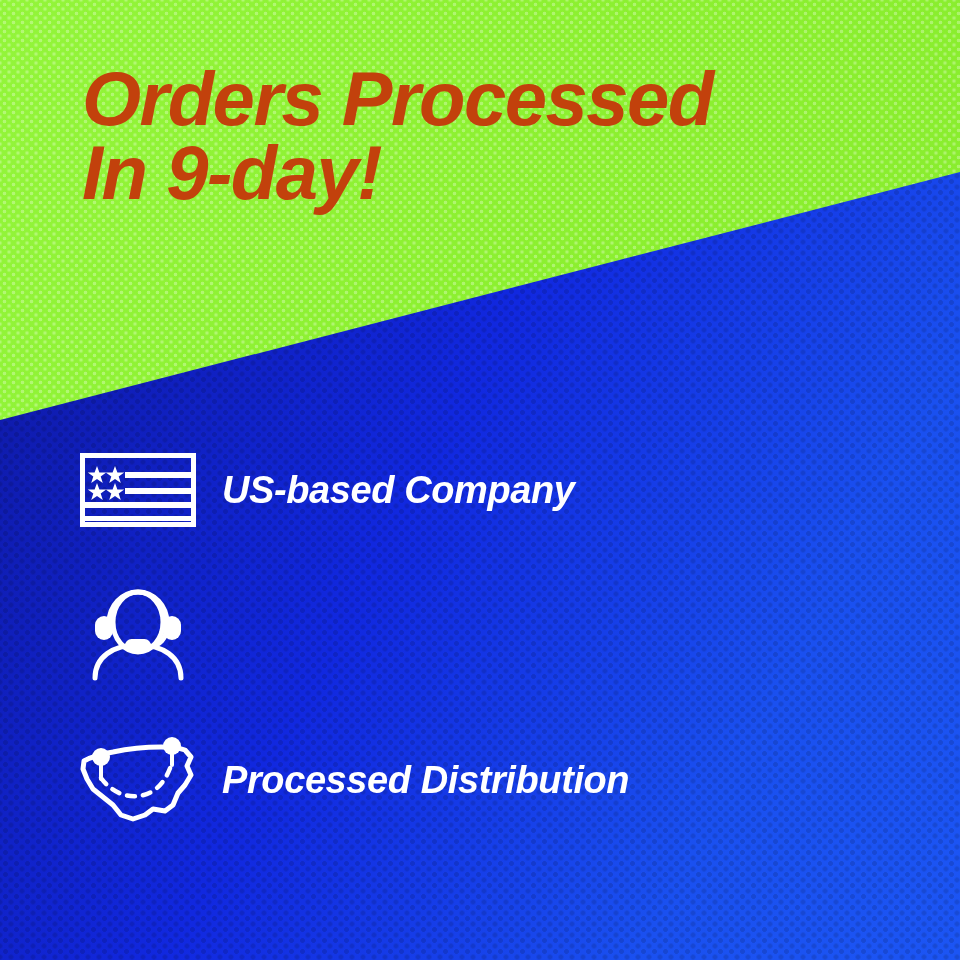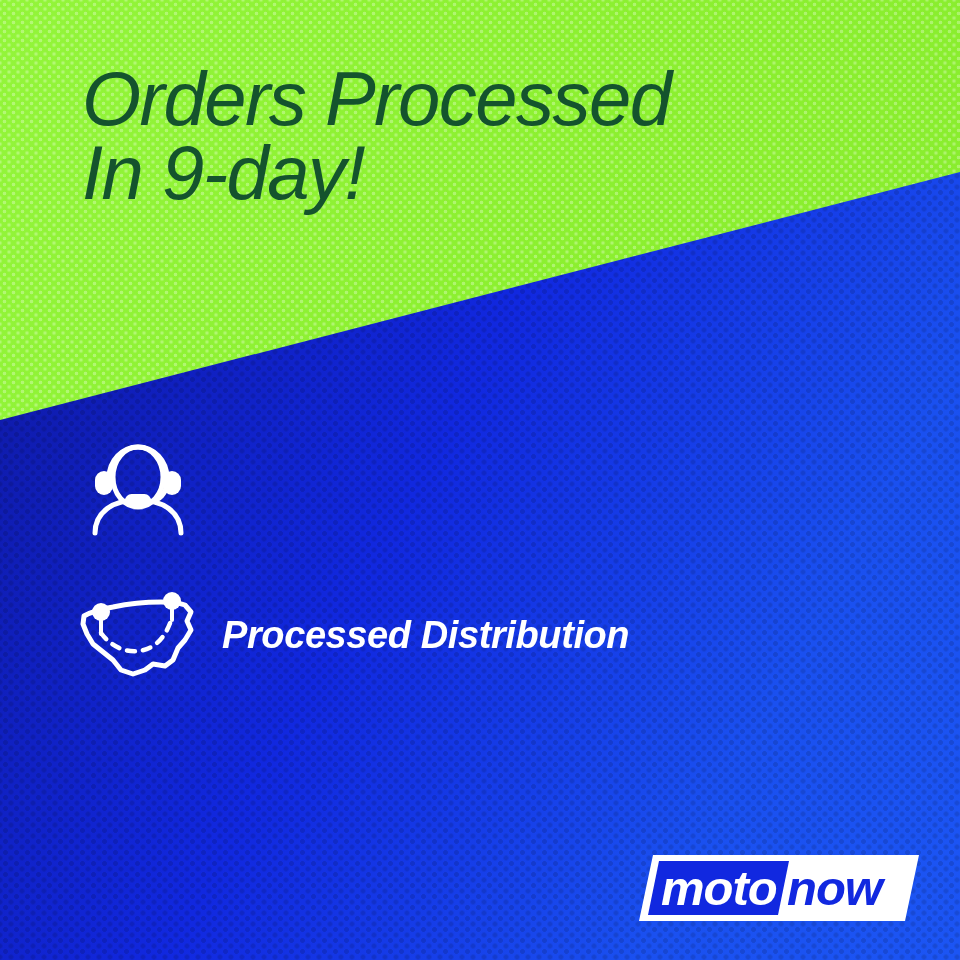--- a/index.html
+++ b/index.html
@@ -36,23 +36,23 @@
       linear-gradient(118deg, #0C1599 0%, #0F1BAC 14%, #1128E0 46%, #1A50F0 78%, #1C55F4 100%);
     clip-path: polygon(0 420px, 960px 172px, 960px 960px, 0 960px);
   }
 
   
   .headline {
     position: absolute;
     left: 82px;
     top: 62px;
     width: 840px;
-    color: #14532d;
+    color: #c2410c;
     font-size: 76px;
-    font-weight: normal;
+    font-weight: bold;
     font-style: italic;
     line-height: 0.97;
     letter-spacing: -1.5px;
   }
   .headline-line { display: block; white-space: nowrap; }
 
   
   .features {
     position: absolute;
     left: 72px;
@@ -100,20 +100,44 @@
   <div class="green-layer"></div>
   <div class="blue-layer"></div>
 
   <div class="headline">
     <span class="headline-line">Orders Processed</span>
     <span class="headline-line">In 9-day!</span>
   </div>
 
   <div class="features">
 
+    <div class="feature-row">
+      <span class="feature-icon">
+        <svg width="118" height="76" viewBox="0 0 118 76">
+          <g fill="none" stroke="#ffffff" stroke-width="5">
+            <rect x="3.5" y="3.5" width="111" height="69"></rect>
+          </g>
+
+          <g fill="#ffffff">
+            <rect x="46" y="20" width="70" height="6"></rect>
+            <rect x="46" y="36" width="70" height="6"></rect>
+            <rect x="4" y="50" width="112" height="6"></rect>
+            <rect x="4" y="64" width="112" height="5"></rect>
+          </g>
+
+          <g fill="#ffffff">
+            <polygon points="18,14 20.4,20.4 27.2,20.4 21.7,24.5 23.8,31 18,27 12.2,31 14.3,24.5 8.8,20.4 15.6,20.4"></polygon>
+            <polygon points="36,14 38.4,20.4 45.2,20.4 39.7,24.5 41.8,31 36,27 30.2,31 32.3,24.5 26.8,20.4 33.6,20.4"></polygon>
+            <polygon points="18,31 20.4,37.4 27.2,37.4 21.7,41.5 23.8,48 18,44 12.2,48 14.3,41.5 8.8,37.4 15.6,37.4"></polygon>
+            <polygon points="36,31 38.4,37.4 45.2,37.4 39.7,41.5 41.8,48 36,44 30.2,48 32.3,41.5 26.8,37.4 33.6,37.4"></polygon>
+          </g>
+        </svg>
+      </span>
+      <span class="feature-label">US-based Company</span>
+    </div>
 
     <div class="feature-row">
       <span class="feature-icon">
         <svg width="118" height="92" viewBox="0 0 118 92">
           <g fill="none" stroke="#ffffff" stroke-width="5" stroke-linecap="round" stroke-linejoin="round">
 
             <ellipse cx="59" cy="33" rx="25" ry="30"></ellipse>
 
             <path d="M30 34 A29 31 0 0 1 88 34"></path>
 
@@ -149,26 +173,14 @@
             <rect x="95" y="12" width="4" height="20" rx="2"></rect>
             <circle cx="97" cy="11" r="9"></circle>
           </g>
         </svg>
       </span>
       <span class="feature-label">Processed Distribution</span>
     </div>
 
   </div>
 
-  <div class="logo">
-    <svg width="280" height="66" viewBox="0 0 280 66">
-
-      <polygon points="14,0 280,0 266,66 0,66" fill="#ffffff"></polygon>
-
-      <polygon points="20,6 150,6 139,60 9,60" fill="#1128E0"></polygon>
-
-      <text x="22" y="50" font-family="'Liberation Sans', sans-serif" font-size="49" font-weight="bold" font-style="italic" fill="#ffffff" letter-spacing="-1">moto</text>
-
-      <text x="148" y="50" font-family="'Liberation Sans', sans-serif" font-size="49" font-weight="bold" font-style="italic" fill="#1128E0" letter-spacing="-1">now</text>
-    </svg>
-  </div>
 
 </div>
 
 </body></html>

